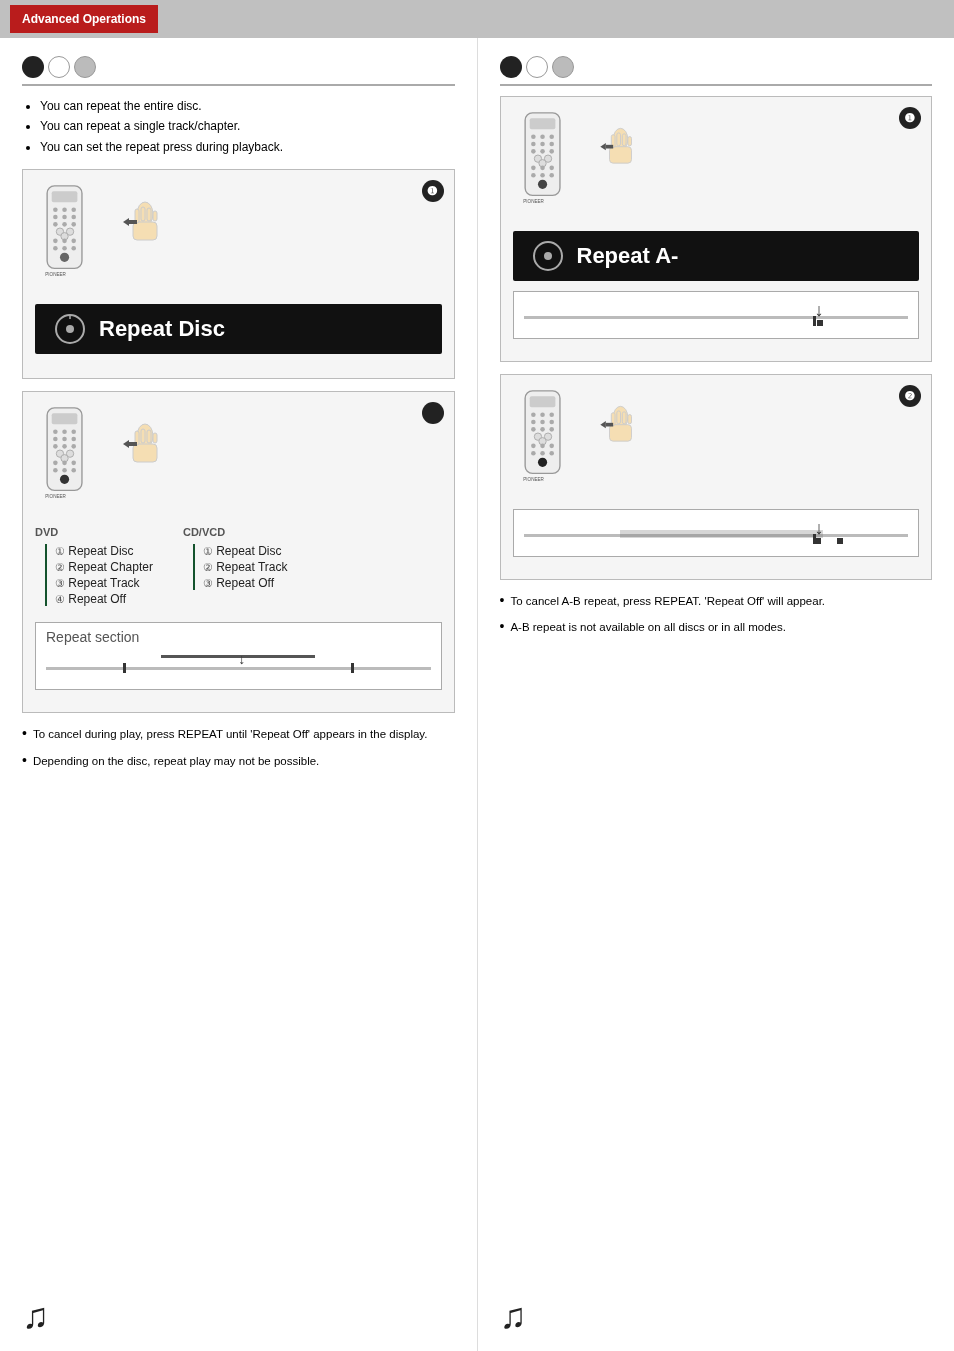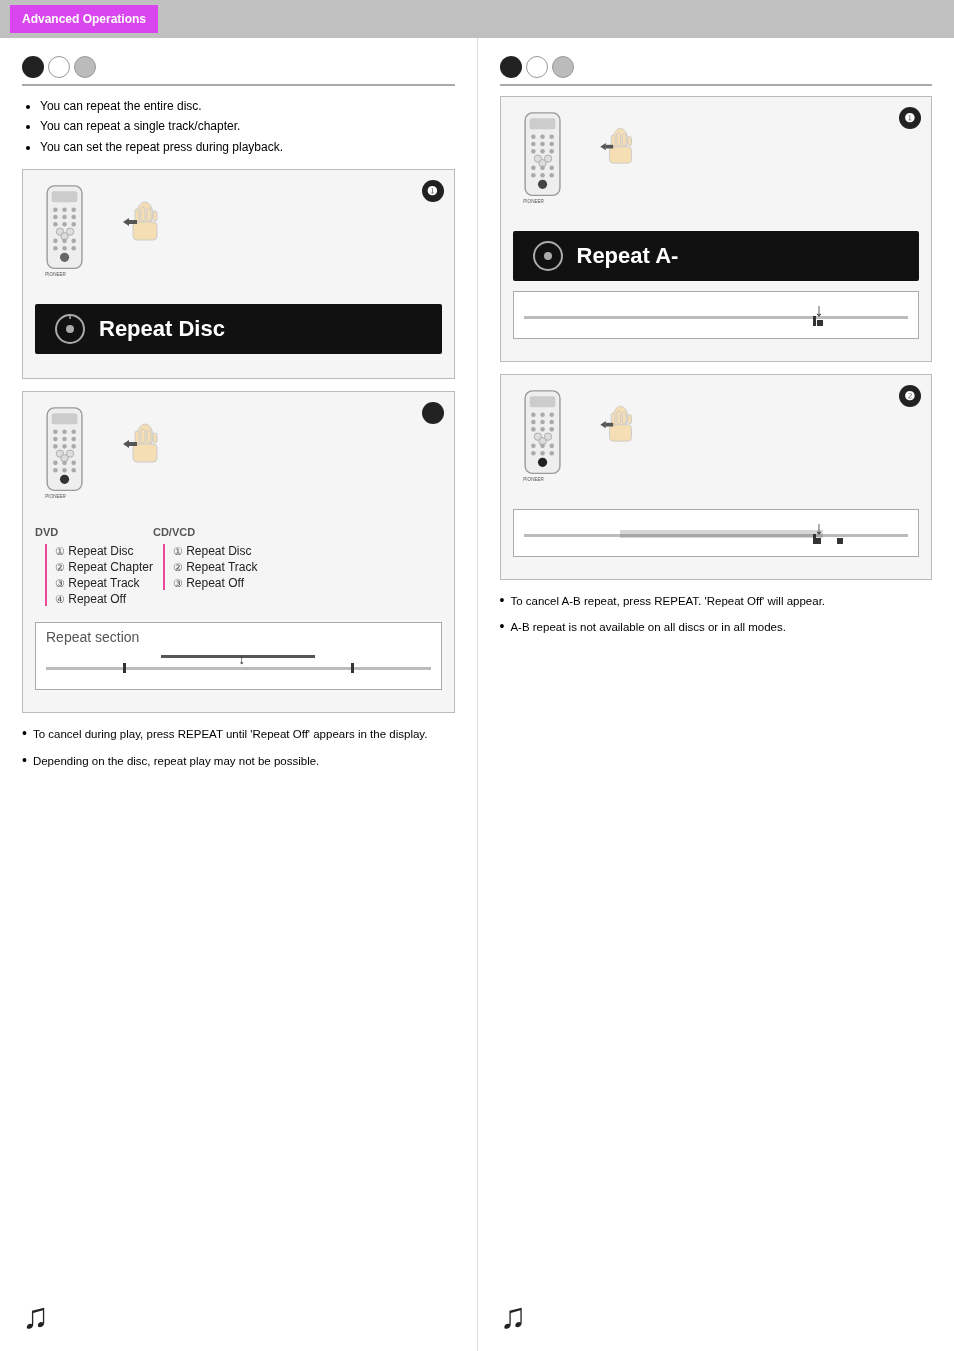--- a/index.html
+++ b/index.html
@@ -17,21 +17,21 @@
     .header-bar {
       position: absolute;
       top: 0; left: 0; right: 0;
       height: 38px;
       background: #c0c0c0;
       display: flex;
       align-items: center;
       padding-left: 10px;
     }
     .header-tab {
-      background: #d946ef;
+      background: #b91c1c;
       color: #fff;
       font-size: 12px;
       font-weight: bold;
       padding: 4px 12px;
       height: 28px;
       display: flex;
       align-items: center;
     }
 
     
@@ -166,21 +166,21 @@
     
     .remote-container {
       display: flex;
       align-items: flex-start;
       gap: 20px;
       margin-bottom: 10px;
     }
 
     
     .bracket-group {
-      border-left: 2px solid #ec4899;
+      border-left: 2px solid #14532d;
       padding-left: 8px;
       margin: 6px 0 6px 10px;
     }
     .bracket-item {
       font-size: 12px;
       margin-bottom: 2px;
       color: #222;
     }
 
     .col-divider {
@@ -310,21 +310,21 @@
             <rect x="20" y="15" width="4" height="14" rx="2" fill="#f5deb3" stroke="#ccc" stroke-width="1"></rect>
             <rect x="26" y="13" width="4" height="14" rx="2" fill="#f5deb3" stroke="#ccc" stroke-width="1"></rect>
             <rect x="32" y="14" width="4" height="13" rx="2" fill="#f5deb3" stroke="#ccc" stroke-width="1"></rect>
             <rect x="38" y="17" width="4" height="10" rx="2" fill="#f5deb3" stroke="#ccc" stroke-width="1"></rect>
             <polygon points="14,24 8,28 14,32" fill="#555"></polygon>
             <rect x="14" y="26" width="8" height="4" fill="#555"></rect>
           </svg>
         </div>
       </div>
 
-      <div style="display:flex; margin-bottom:8px;">
+      <div style="display:flex; gap:30px; margin-bottom:8px;">
         <div>
           <div style="font-size:11px; font-weight:bold; margin-bottom:4px; color:#555;">DVD</div>
           <div class="bracket-group">
             <div class="bracket-item">
               <span style="font-size:11px; color:#555;">①</span> <span>Repeat Disc</span>
             </div>
             <div class="bracket-item">
               <span style="font-size:11px; color:#555;">②</span> <span>Repeat Chapter</span>
             </div>
             <div class="bracket-item">

